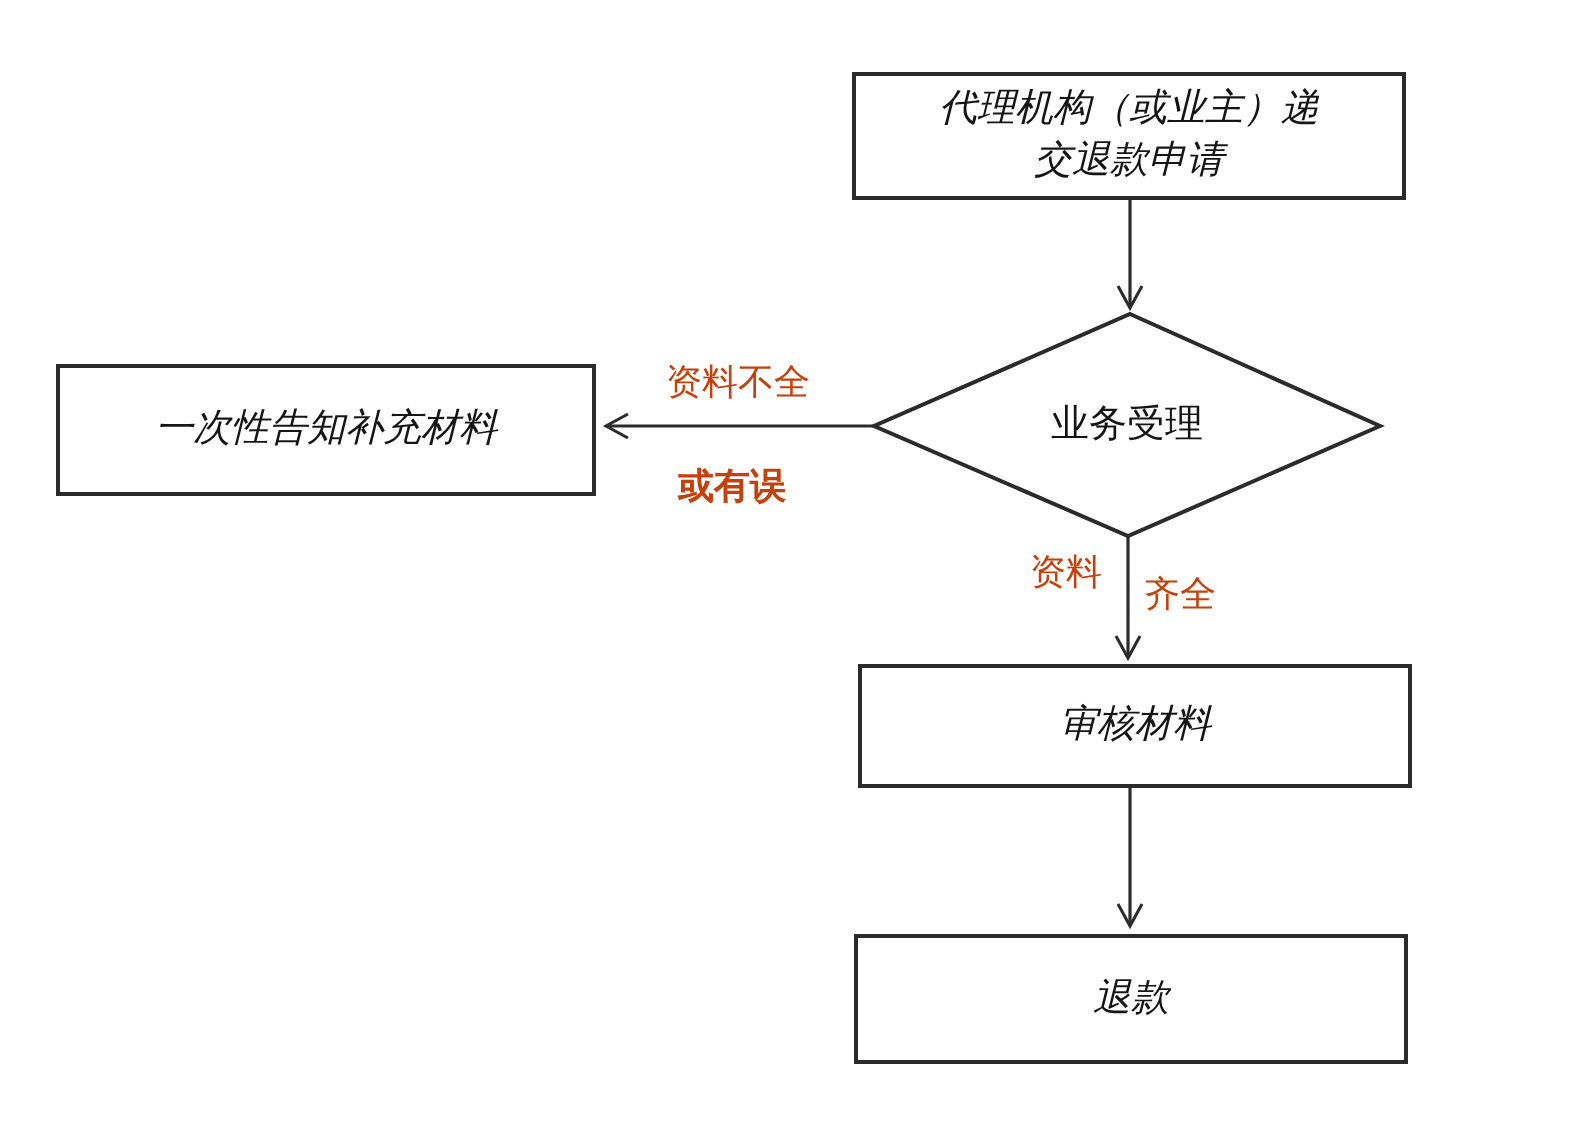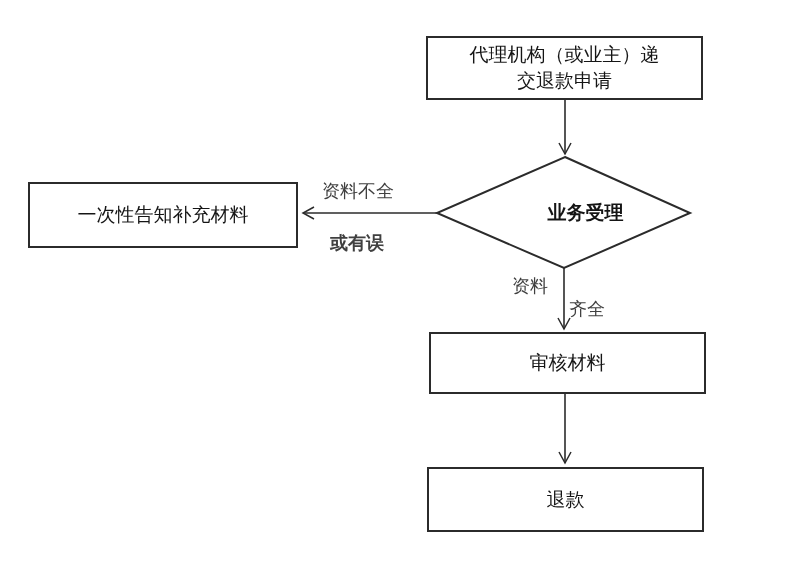--- a/index.html
+++ b/index.html
@@ -28,30 +28,31 @@
     justify-content: center;
     text-align: center;
     color: #151515;
     font-size: 19px;
     line-height: 1.35;
     white-space: pre-line;
   }
   .box {
     border: 2px solid #2b2b2b;
     background: #ffffff;
+    font-style: italic;
   }
   .diamond-label {
     border: none;
     background: transparent;
   }
   .edge-label {
     position: absolute;
-    color: #404040;
+    color: #c2410c;
     font-size: 18px;
-    text-align: left;
+    text-align: center;
     line-height: 1.1;
     white-space: nowrap;
   }
 </style>
 </head>
 <body>
 
 <div class="canvas">
 
   <svg class="gfx-layer" width="798" height="574" viewBox="0 0 798 574">
@@ -70,27 +71,27 @@
     <line x1="564" y1="268" x2="564" y2="329" stroke="#2b2b2b" stroke-width="1.6" marker-end="url(#arrowhead)"></line>
 
     <line x1="565" y1="394" x2="565" y2="463" stroke="#2b2b2b" stroke-width="1.6" marker-end="url(#arrowhead)"></line>
   </svg>
 
   <div class="node box" style="left:426px; top:36px; width:277px; height:64px;">代理机构（或业主）递
 交退款申请</div>
 
   <div class="node box" style="left:28px; top:182px; width:270px; height:66px;text-align:right;">一次性告知补充材料</div>
 
-  <div class="node diamond-label" style="left:459px; top:196px; width:253px; height:34px;font-weight:bold;">业务受理</div>
+  <div class="node diamond-label" style="left:437px; top:196px; width:253px; height:34px;">业务受理</div>
 
   <div class="node box" style="left:429px; top:332px; width:277px; height:62px;">审核材料</div>
 
   <div class="node box" style="left:427px; top:467px; width:277px; height:65px;">退款</div>
 
   <div class="edge-label" style="left:322px; top:182px; width:94px;">资料不全</div>
 
   <div class="edge-label" style="left:330px; top:234px; width:72px;font-weight:bold;">或有误</div>
 
   <div class="edge-label" style="left:512px; top:277px; width:42px;">资料</div>
 
-  <div class="edge-label" style="left:569px; top:300px; width:42px;">齐全</div>
+  <div class="edge-label" style="left:569px; top:288px; width:42px;">齐全</div>
 
 </div>
 
 </body></html>

